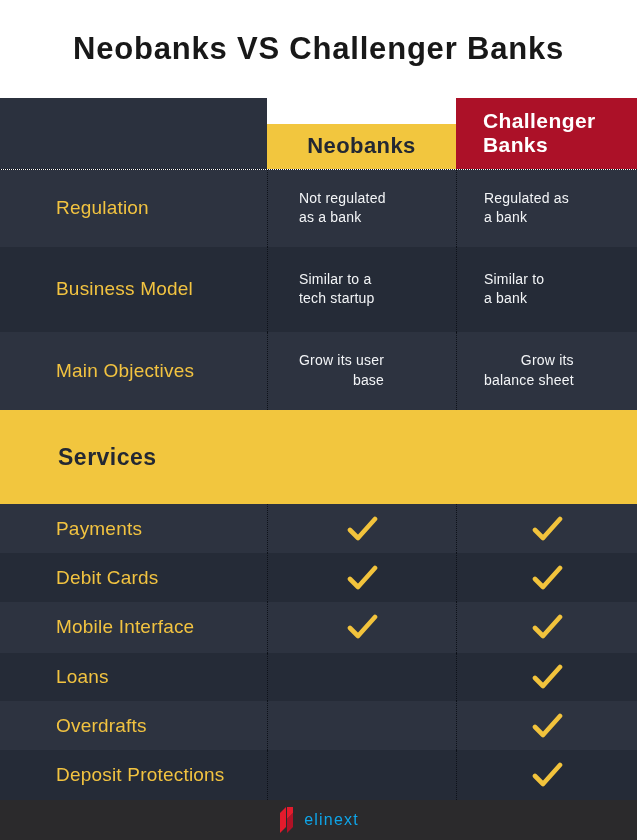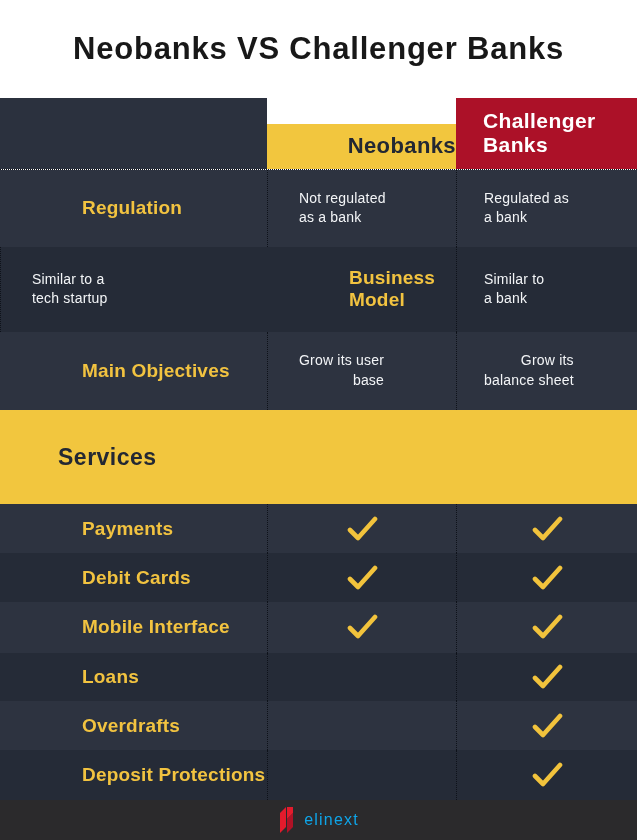--- a/index.html
+++ b/index.html
@@ -52,21 +52,21 @@
   }
   .cell { position: relative; }
 
   
   .header-row { height: 74px; border-bottom: 1px dotted #0c0f15; }
   .header-row .corner-cell { background: var(--header-navy); }
   .header-neo {
     background: var(--yellow);
     display: flex;
     align-items: center;
-    justify-content: flex-end;
+    justify-content: center;
     margin-top: 26px;
   }
   .header-neo span {
     font-size: 22px;
     font-weight: 700;
     letter-spacing: 0.4px;
     color: #232833;
   }
   .header-chal {
     background: var(--red);
@@ -89,23 +89,23 @@
   .row-light { background: var(--navy-light); }
   .row-dark  { background: var(--navy-dark); }
   .h79 { height: 79px; }
   .h87 { height: 87px; }
   .h80 { height: 80px; text-align: right; }
   .h50 { height: 50px; }
   .h52 { height: 52px; }
   .h51 { height: 51px; }
 
   .row-label {
-    padding-left: 82px;
+    padding-left: 56px;
     font-size: 19px;
-    font-weight: 700;
+    font-weight: 400;
     letter-spacing: 0.2px;
     color: var(--label-yellow);
   }
   .value {
     padding-left: 31px;
     font-size: 14px;
     line-height: 1.38;
     color: var(--value-white);
     white-space: pre-line;
     letter-spacing: 0.2px;
@@ -177,26 +177,26 @@
       <span class="value">Not regulated
 as a bank</span>
     </div>
     <div class="cell v-sep col-chal">
       <span class="value">Regulated as
 a bank</span>
     </div>
   </div>
 
   <div class="row comp-row row-dark h87">
+    <div class="cell">
+      <span class="row-label">Business Model</span>
+    </div>
     <div class="cell v-sep col-neo">
       <span class="value">Similar to a
 tech startup</span>
-    </div>
-    <div class="cell">
-      <span class="row-label">Business Model</span>
     </div>
     <div class="cell v-sep col-chal">
       <span class="value">Similar to
 a bank</span>
     </div>
   </div>
 
   <div class="row comp-row row-light h80">
     <div class="cell">
       <span class="row-label">Main Objectives</span>

